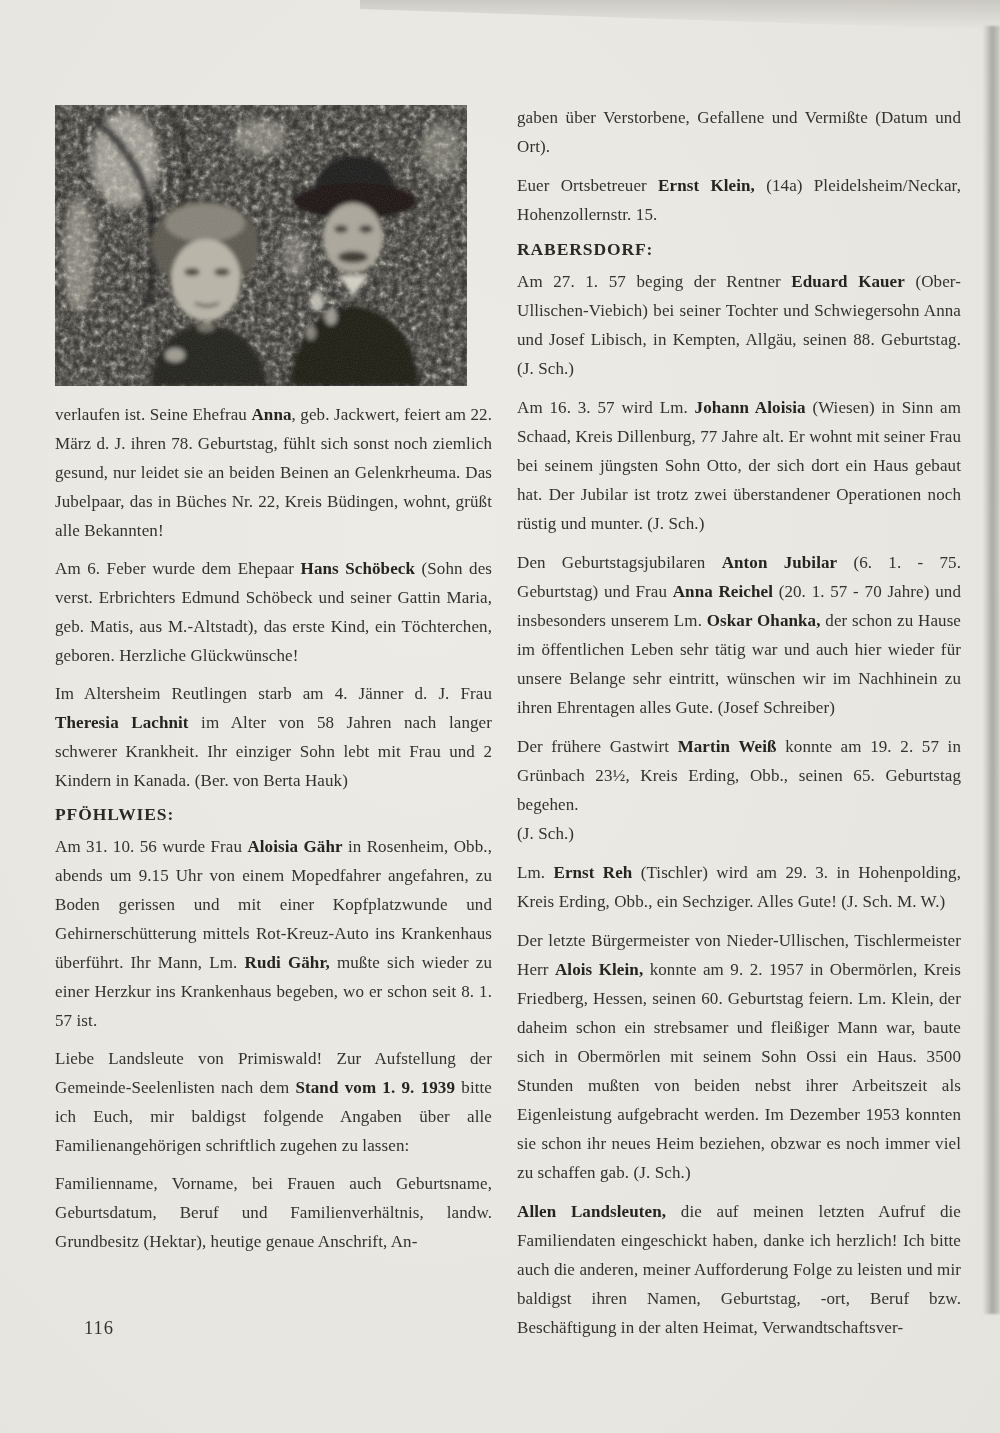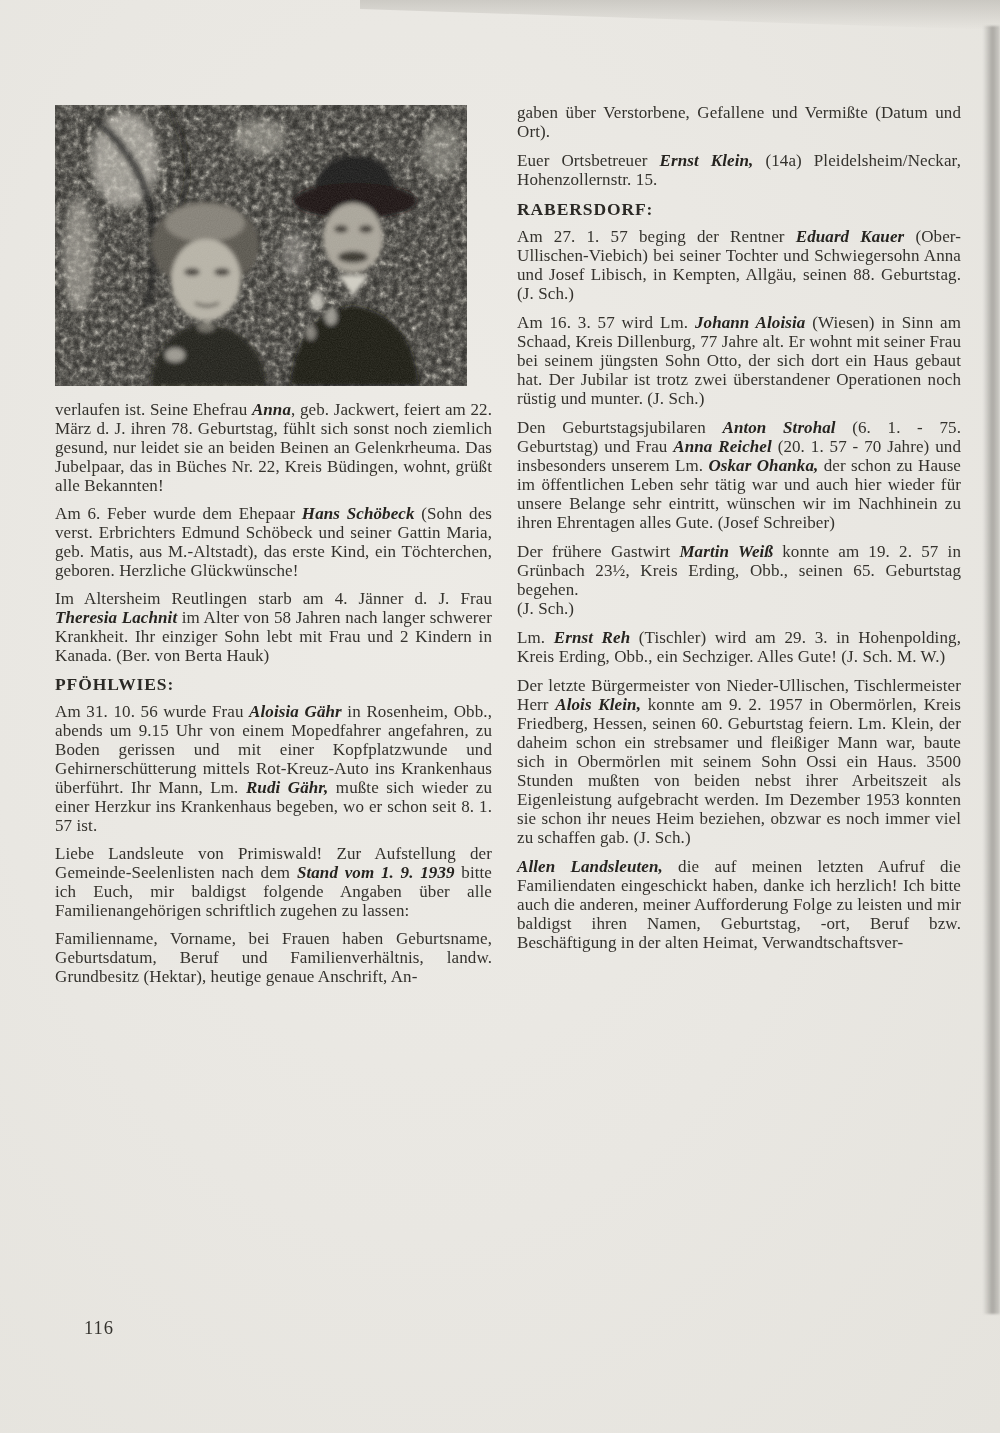--- a/index.html
+++ b/index.html
@@ -31,27 +31,27 @@
   .col-left  { left: 55px;  width: 437px; }
   .col-right { left: 517px; width: 444px; }
   .photo {
     margin: 2px 0 14px 0; padding: 0;
     width: 412px; height: 281px;
     display: block;
   }
   .photo svg { display: block; width: 412px; height: 281px; }
   p.body {
     font-size: 17px;
-    line-height: 19px;
+    line-height: 29px;
     text-align: justify;
     letter-spacing: 0.1px;
     margin: 0 0 9px 0;
   }
   .col-right p.body { margin-bottom: 10px; }
-  p.body b { color: #262420; font-style: italic; }
+  p.body b { color: #262420; }
   h3.section {
     font-size: 17.5px;
     letter-spacing: 0.9px;
     font-weight: bold;
     color: #2b2925;
     margin: 7px 0 7px 0;
     font-family: Liberation Serif, serif;
   }
   .sig-right { display: block; }
   .page-number {
@@ -135,31 +135,31 @@
     </figure>
 
     <p class="body">verlaufen ist. Seine Ehefrau <b>Anna</b>, geb. Jackwert, feiert am 22. März d. J. ihren 78. Geburtstag, fühlt sich sonst noch ziemlich gesund, nur leidet sie an beiden Beinen an Gelenkrheuma. Das Jubelpaar, das in Büches Nr. 22, Kreis Büdingen, wohnt, grüßt alle Bekannten!</p>
     <p class="body">Am 6. Feber wurde dem Ehepaar <b>Hans Schöbeck</b> (Sohn des verst. Erbrichters Edmund Schöbeck und seiner Gattin Maria, geb. Matis, aus M.-Altstadt), das erste Kind, ein Töchterchen, geboren. Herzliche Glückwünsche!</p>
     <p class="body">Im Altersheim Reutlingen starb am 4. Jänner d. J. Frau <b>Theresia Lachnit</b> im Alter von 58 Jahren nach langer schwerer Krankheit. Ihr einziger Sohn lebt mit Frau und 2 Kindern in Kanada. (Ber. von Berta Hauk)</p>
 
     <h3 class="section">PFÖHLWIES:</h3>
     <p class="body">Am 31. 10. 56 wurde Frau <b>Aloisia Gähr</b> in Rosenheim, Obb., abends um 9.15 Uhr von einem Mopedfahrer angefahren, zu Boden gerissen und mit einer Kopfplatzwunde und Gehirnerschütterung mittels Rot-Kreuz-Auto ins Krankenhaus überführt. Ihr Mann, Lm. <b>Rudi Gähr,</b> mußte sich wieder zu einer Herzkur ins Krankenhaus begeben, wo er schon seit 8. 1. 57 ist.</p>
 
     <p class="body">Liebe Landsleute von Primiswald! Zur Aufstellung der Gemeinde-Seelenlisten nach dem <b>Stand vom 1. 9. 1939</b> bitte ich Euch, mir baldigst folgende Angaben über alle Familienangehörigen schriftlich zugehen zu lassen:</p>
-    <p class="body">Familienname, Vorname, bei Frauen haben Geburtsname, Geburtsdatum, Beruf und Familienverhältnis, landw. Grundbesitz (Hektar), heutige genaue Anschrift, An-</p>
+    <p class="body">Familienname, Vorname, bei Frauen auch Geburtsname, Geburtsdatum, Beruf und Familienverhältnis, landw. Grundbesitz (Hektar), heutige genaue Anschrift, An-</p>
   </div>
 
   <div class="col col-right">
     <p class="body">gaben über Verstorbene, Gefallene und Vermißte (Datum und Ort).</p>
     <p class="body">Euer Ortsbetreuer <b>Ernst Klein,</b> (14a) Pleidelsheim/Neckar, Hohenzollernstr. 15.</p>
 
     <h3 class="section">RABERSDORF:</h3>
     <p class="body">Am 27. 1. 57 beging der Rentner <b>Eduard Kauer</b> (Ober-Ullischen-Viebich) bei seiner Tochter und Schwiegersohn Anna und Josef Libisch, in Kempten, Allgäu, seinen 88. Geburtstag. (J. Sch.)</p>
     <p class="body">Am 16. 3. 57 wird Lm. <b>Johann Aloisia</b> (Wiesen) in Sinn am Schaad, Kreis Dillenburg, 77 Jahre alt. Er wohnt mit seiner Frau bei seinem jüngsten Sohn Otto, der sich dort ein Haus gebaut hat. Der Jubilar ist trotz zwei überstandener Operationen noch rüstig und munter. (J. Sch.)</p>
-    <p class="body">Den Geburtstagsjubilaren <b>Anton Strohal</b> (6. 1. - 75. Geburtstag) und Frau <b>Anna Reichel</b> (20. 1. 57 - 70 Jahre) und insbesonders unserem Lm. <b>Oskar Ohanka,</b> der schon zu Hause im öffentlichen Leben sehr tätig war und auch hier wieder für unsere Belange sehr eintritt, wünschen wir im Nachhinein zu ihren Ehrentagen alles Gute. (Josef Schreiber)</p>
+    <p class="body">Den Geburtstagsjubilaren <b>Anton Jubilar</b> (6. 1. - 75. Geburtstag) und Frau <b>Anna Reichel</b> (20. 1. 57 - 70 Jahre) und insbesonders unserem Lm. <b>Oskar Ohanka,</b> der schon zu Hause im öffentlichen Leben sehr tätig war und auch hier wieder für unsere Belange sehr eintritt, wünschen wir im Nachhinein zu ihren Ehrentagen alles Gute. (Josef Schreiber)</p>
     <p class="body">Der frühere Gastwirt <b>Martin Weiß</b> konnte am 19. 2. 57 in Grünbach 23½, Kreis Erding, Obb., seinen 65. Geburtstag begehen.<span class="sig-right">(J. Sch.)</span></p>
     <p class="body">Lm. <b>Ernst Reh</b> (Tischler) wird am 29. 3. in Hohenpolding, Kreis Erding, Obb., ein Sechziger. Alles Gute! (J. Sch. M. W.)</p>
     <p class="body">Der letzte Bürgermeister von Nieder-Ullischen, Tischlermeister Herr <b>Alois Klein,</b> konnte am 9. 2. 1957 in Obermörlen, Kreis Friedberg, Hessen, seinen 60. Geburtstag feiern. Lm. Klein, der daheim schon ein strebsamer und fleißiger Mann war, baute sich in Obermörlen mit seinem Sohn Ossi ein Haus. 3500 Stunden mußten von beiden nebst ihrer Arbeitszeit als Eigenleistung aufgebracht werden. Im Dezember 1953 konnten sie schon ihr neues Heim beziehen, obzwar es noch immer viel zu schaffen gab. (J. Sch.)</p>
     <p class="body"><b>Allen Landsleuten,</b> die auf meinen letzten Aufruf die Familiendaten eingeschickt haben, danke ich herzlich! Ich bitte auch die anderen, meiner Aufforderung Folge zu leisten und mir baldigst ihren Namen, Geburtstag, -ort, Beruf bzw. Beschäftigung in der alten Heimat, Verwandtschaftsver-</p>
   </div>
 
   <div class="page-number">116</div>
 </div>
 
 </body></html>

